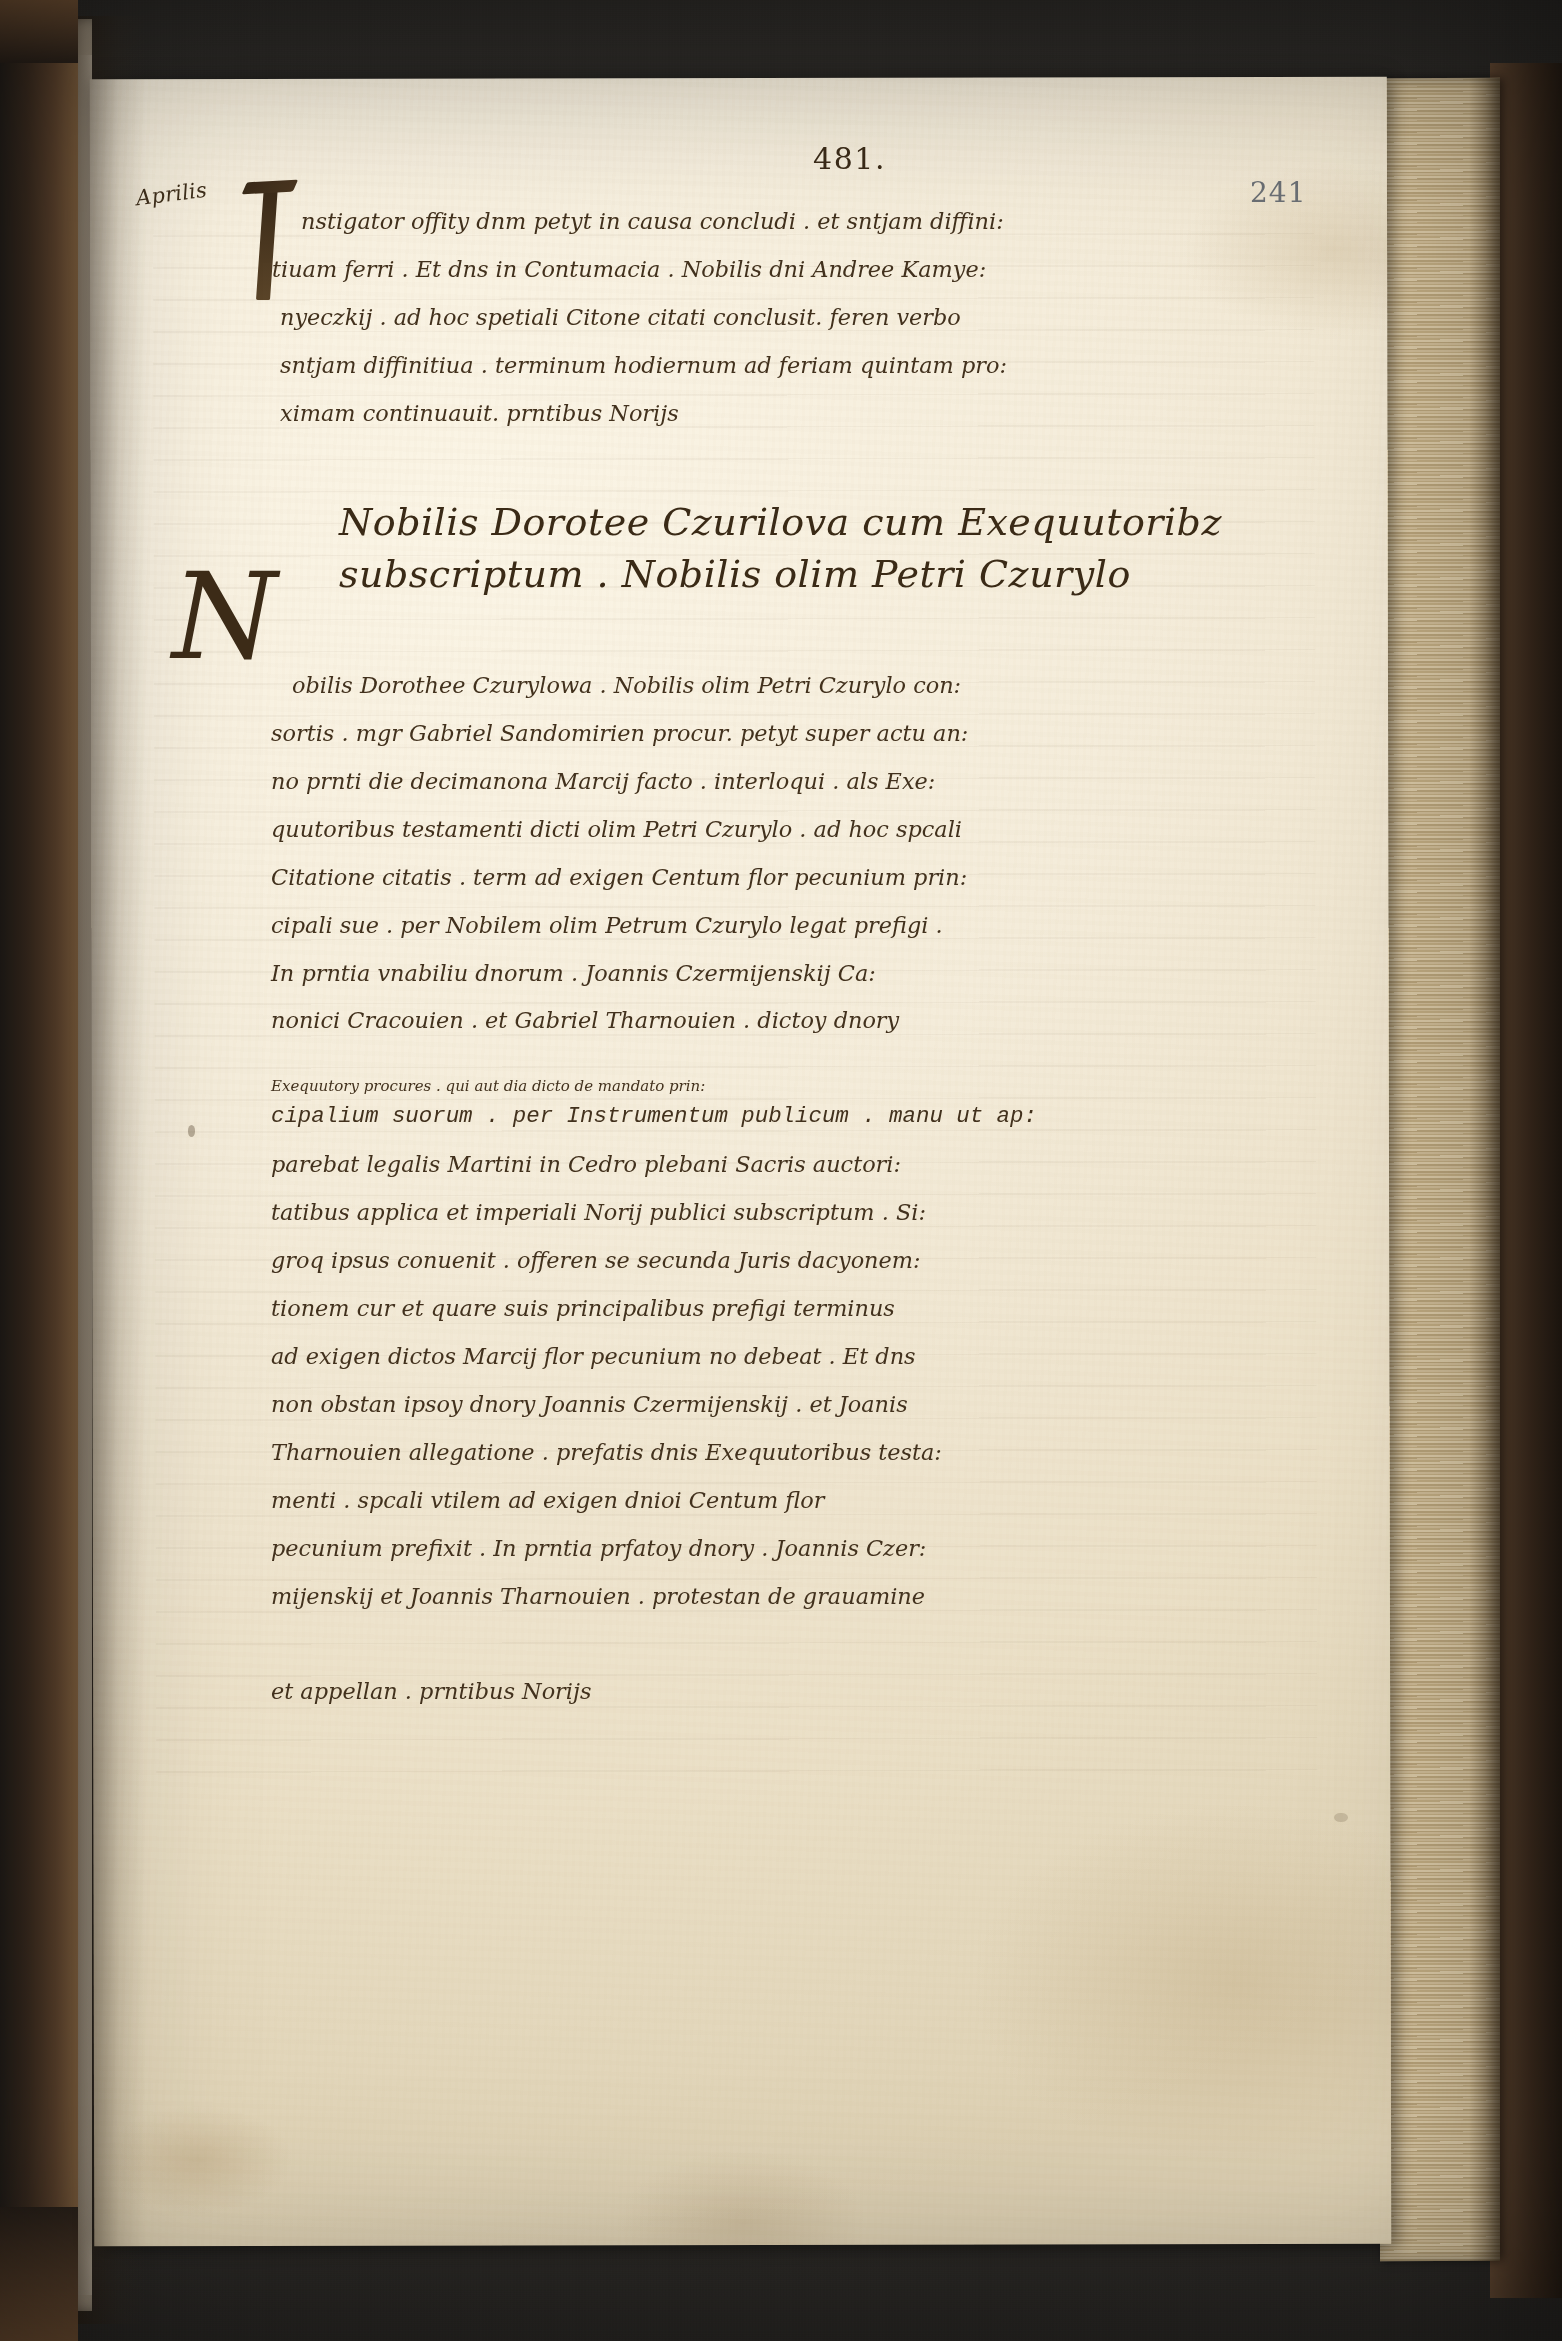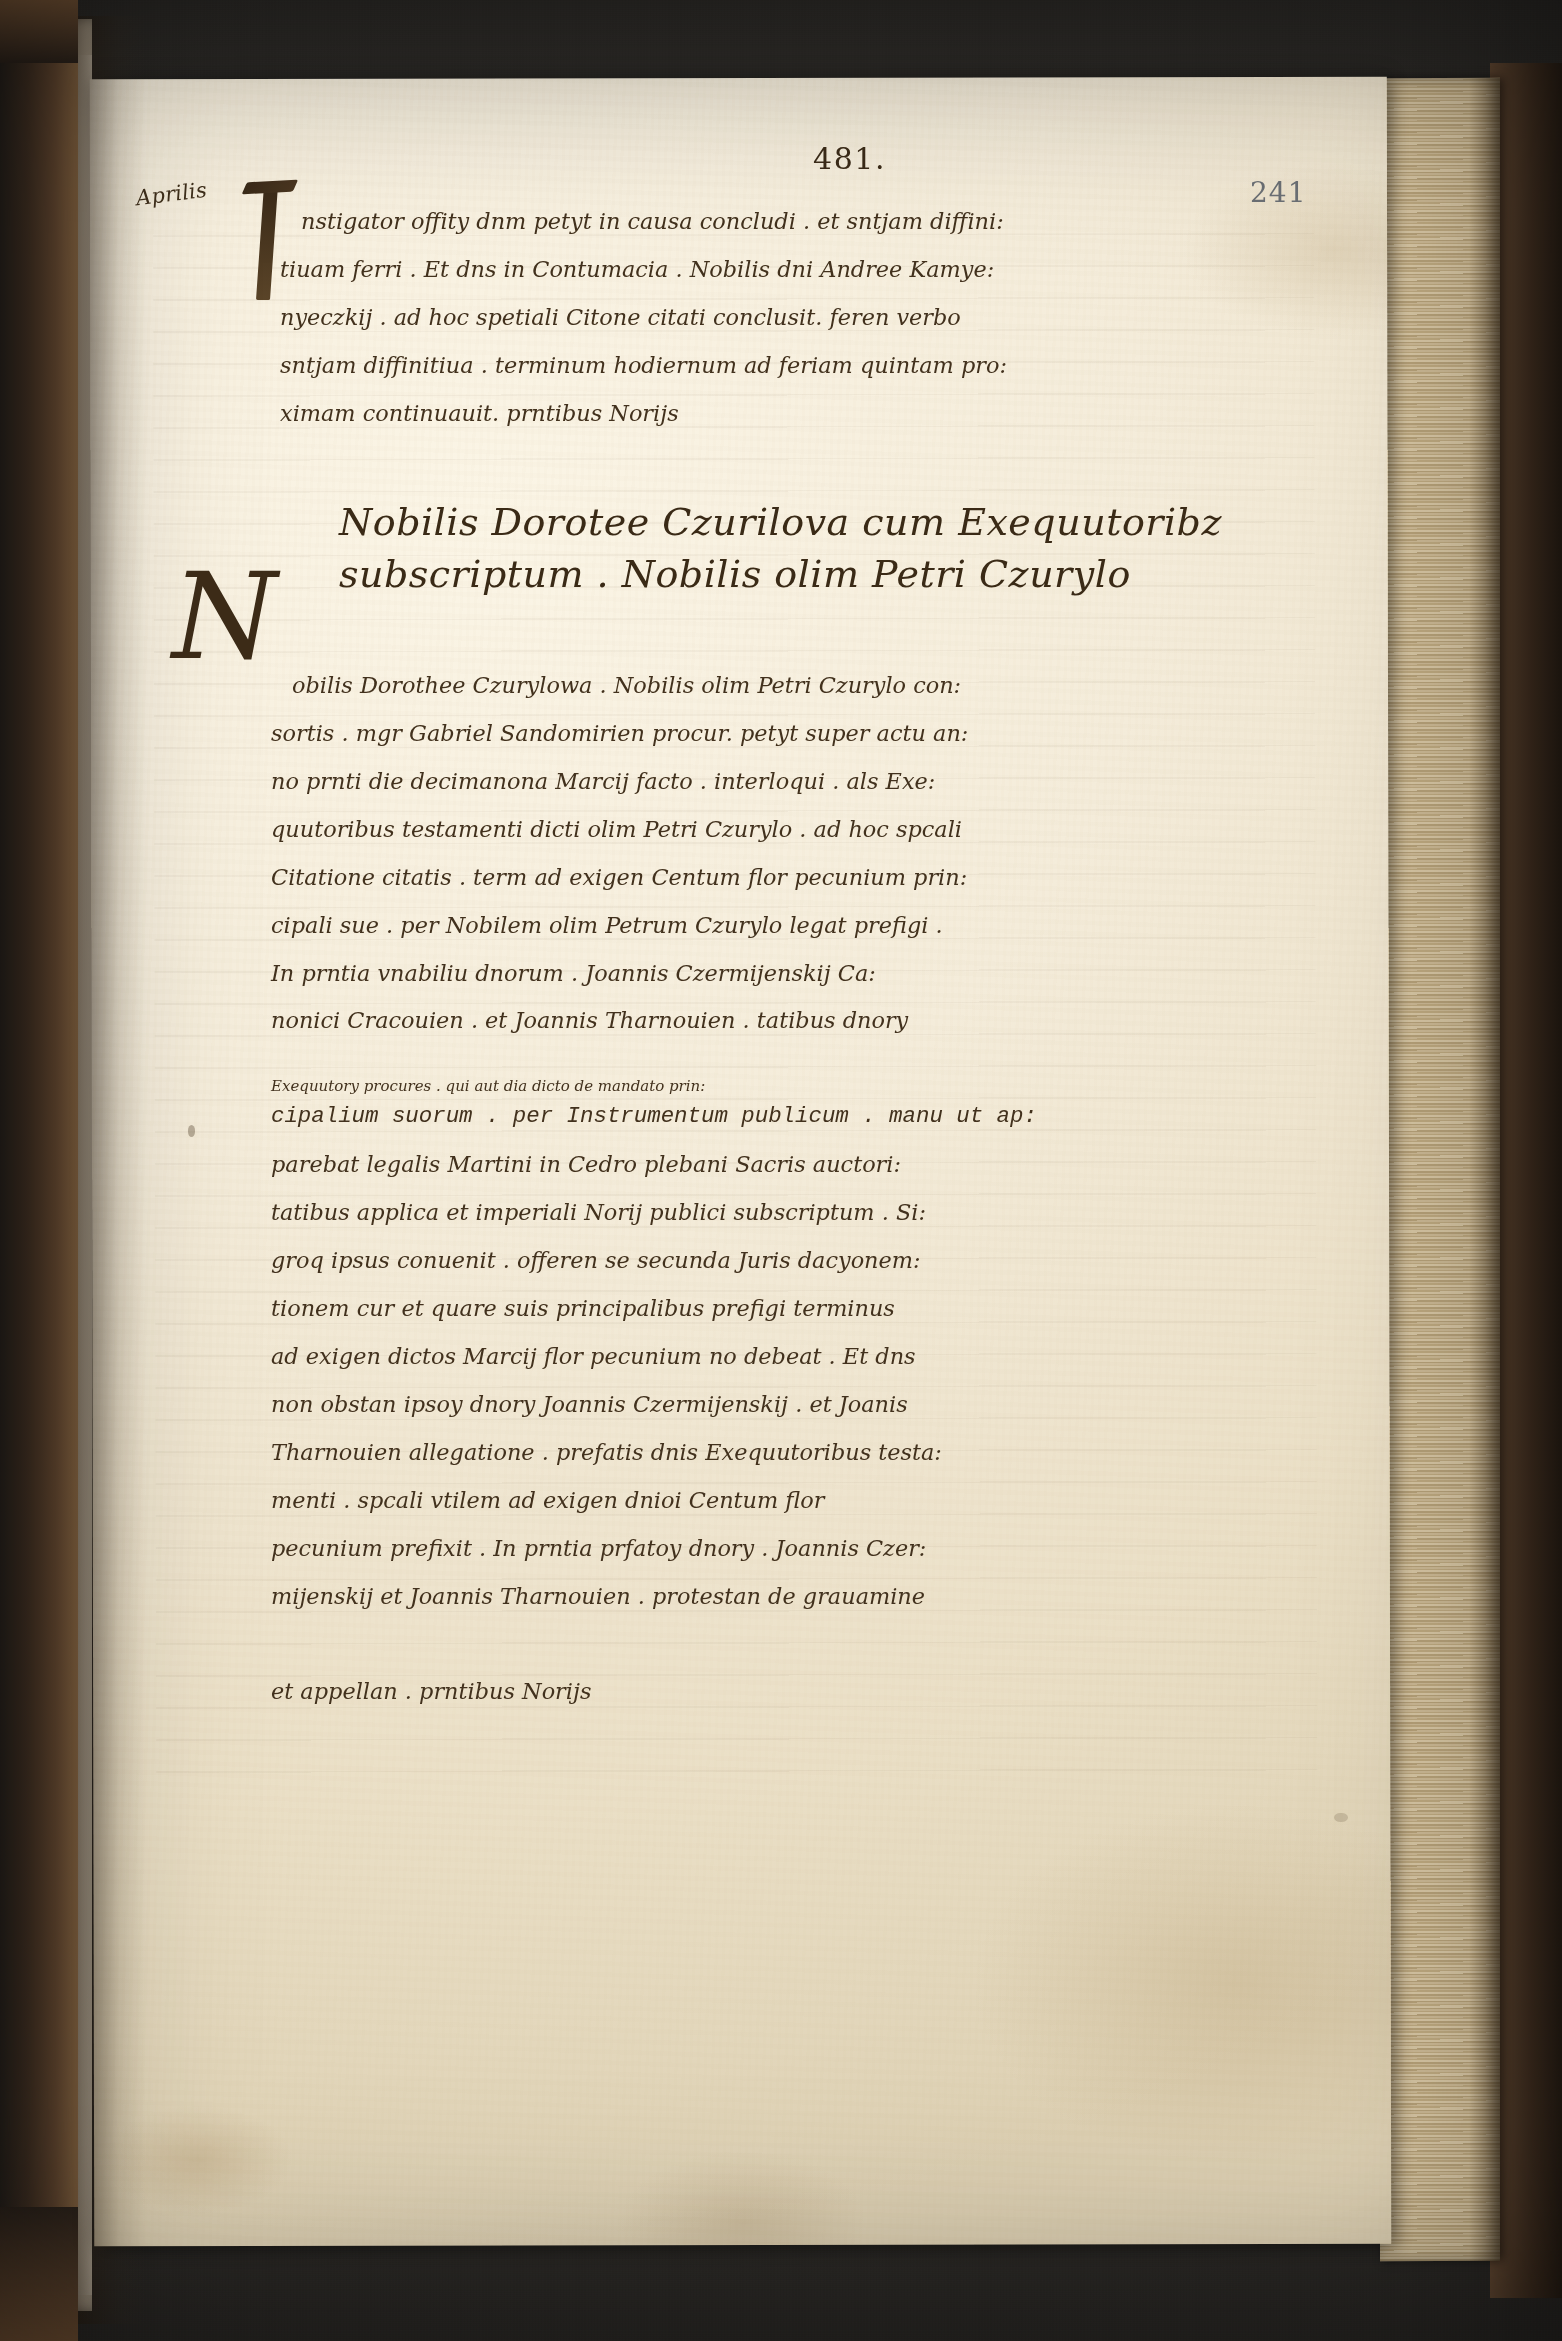--- a/index.html
+++ b/index.html
@@ -152,38 +152,38 @@
 
 <div class="page-number">481.</div>
 <div class="folio-number">241</div>
 
 <div class="margin-note hand">Aprilis</div>
 
 <div class="initial-i"></div>
 <div class="initial-i-head"></div>
 
 <div class="line" style="left:301px;top:208px;font-size:22.4px;">nstigator offity dnm petyt in causa concludi . et sntjam diffini:</div>
-<div class="line" style="left:280px;top:256px;font-size:22.4px;">tiuam ferri . Et dns in Contumacia . Nobilis dni Andree Kamye:</div>
+<div class="line" style="left:272px;top:256px;font-size:22.4px;">tiuam ferri . Et dns in Contumacia . Nobilis dni Andree Kamye:</div>
 <div class="line" style="left:280px;top:304px;font-size:22.4px;">nyeczkij . ad hoc spetiali Citone citati conclusit. feren verbo</div>
 <div class="line" style="left:280px;top:352px;font-size:22.4px;">sntjam diffinitiua . terminum hodiernum ad feriam quintam pro:</div>
 <div class="line" style="left:280px;top:400px;font-size:22.4px;">ximam continuauit. prntibus Norijs</div>
 
 <div class="heading" style="left:339px;top:500px;">Nobilis Dorotee Czurilova cum Exequutoribz</div>
 <div class="heading" style="left:339px;top:552px;">subscriptum . Nobilis olim Petri Czurylo</div>
 
 <div class="initial-n">N</div>
 
 <div class="line" style="left:292px;top:672px;font-size:22.4px;">obilis Dorothee Czurylowa . Nobilis olim Petri Czurylo con:</div>
 <div class="line" style="left:271px;top:720px;font-size:22.4px;">sortis . mgr Gabriel Sandomirien procur. petyt super actu an:</div>
 <div class="line" style="left:271px;top:768px;font-size:22.4px;">no prnti die decimanona Marcij facto . interloqui . als Exe:</div>
 <div class="line" style="left:271px;top:816px;font-size:22.4px;">quutoribus testamenti dicti olim Petri Czurylo . ad hoc spcali</div>
 <div class="line" style="left:271px;top:864px;font-size:22.4px;">Citatione citatis . term ad exigen Centum flor pecunium prin:</div>
 <div class="line" style="left:271px;top:912px;font-size:22.4px;">cipali sue . per Nobilem olim Petrum Czurylo legat prefigi .</div>
 <div class="line" style="left:271px;top:960px;font-size:22.4px;">In prntia vnabiliu dnorum . Joannis Czermijenskij Ca:</div>
-<div class="line" style="left:271px;top:1007px;font-size:22.4px;">nonici Cracouien . et Joannis Tharnouien . tatibus dnory</div>
+<div class="line" style="left:271px;top:1007px;font-size:22.4px;">nonici Cracouien . et Gabriel Tharnouien . dictoy dnory</div>
 <div class="line" style="left:271px;top:1077px;font-size:15px;">Exequutory procures . qui aut dia dicto de mandato prin:</div>
 <div class="line" style="left:271px;top:1103px;font-size:22.4px;font-family:Liberation Mono, monospace;">cipalium suorum . per Instrumentum publicum . manu ut ap:</div>
 <div class="line" style="left:271px;top:1151px;font-size:22.4px;">parebat legalis Martini in Cedro plebani Sacris auctori:</div>
 <div class="line" style="left:271px;top:1199px;font-size:22.4px;">tatibus applica et imperiali Norij publici subscriptum . Si:</div>
 <div class="line" style="left:271px;top:1247px;font-size:22.4px;">groq ipsus conuenit . offeren se secunda Juris dacyonem:</div>
 <div class="line" style="left:271px;top:1295px;font-size:22.4px;">tionem cur et quare suis principalibus prefigi terminus</div>
 <div class="line" style="left:271px;top:1343px;font-size:22.4px;">ad exigen dictos Marcij flor pecunium no debeat . Et dns</div>
 <div class="line" style="left:271px;top:1391px;font-size:22.4px;">non obstan ipsoy dnory Joannis Czermijenskij . et Joanis</div>
 <div class="line" style="left:271px;top:1439px;font-size:22.4px;">Tharnouien allegatione . prefatis dnis Exequutoribus testa:</div>
 <div class="line" style="left:271px;top:1487px;font-size:22.4px;">menti . spcali vtilem ad exigen dnioi Centum flor</div>

